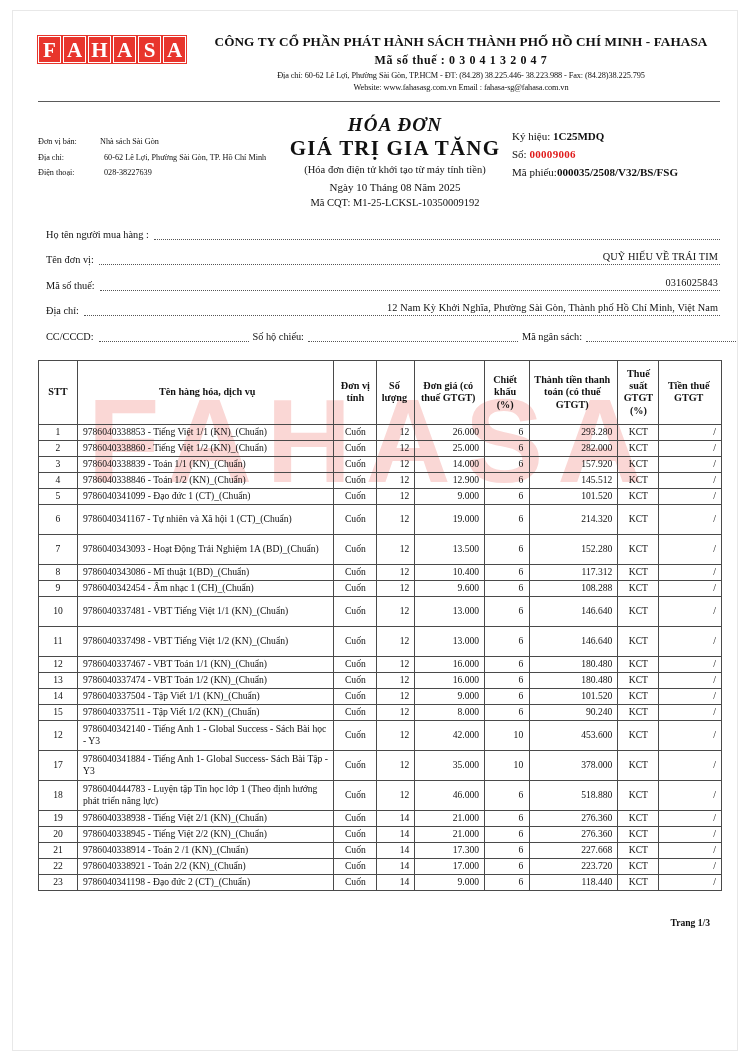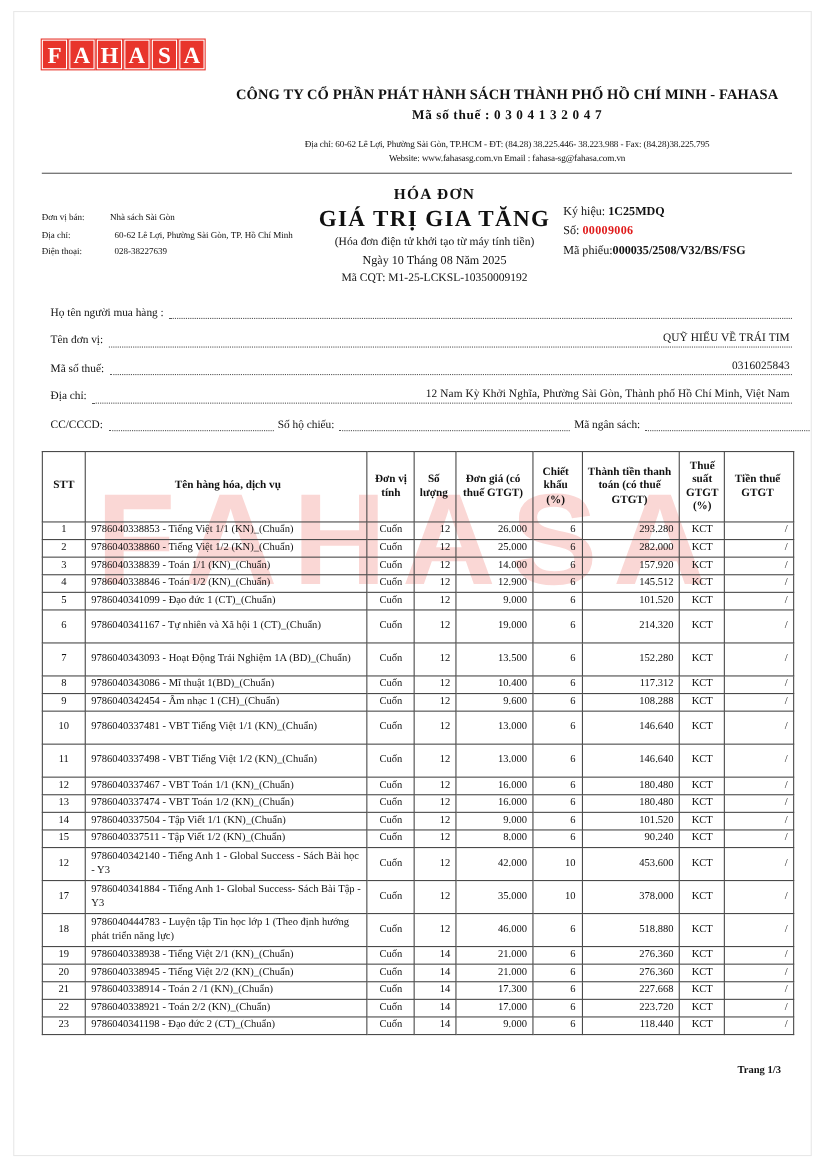--- a/index.html
+++ b/index.html
@@ -61,34 +61,33 @@
     flex: 1 1 auto;
     text-align: center;
     margin-top: 2px;
   }
   .co-name {
     font-size: 13.2px;
     font-weight: bold;
     letter-spacing: 0.1px;
     line-height: 1.25;
     white-space: nowrap;
-    margin-top: 44px;
   }
   .co-tax {
     font-size: 12px;
     font-weight: bold;
     margin-top: 2px;
     letter-spacing: 0.6px;
   }
   .co-addr, .co-web {
     font-size: 8.3px;
     line-height: 1.5;
     letter-spacing: -0.1px;
   }
-  .co-addr { margin-top: 14px; }
+  .co-addr { margin-top: 2px; }
 
   .rule {
     border-top: 1.6px solid #5a5a5a;
     margin: 7px 30px 0 38px;
   }
 
   
   .title-area {
     display: flex;
     align-items: flex-start;
@@ -105,24 +104,25 @@
   .seller .lbl { flex: 0 0 62px; font-weight: normal; }
   .seller .val { flex: 1 1 auto; }
   .seller .indent { padding-left: 4px; }
 
   .title-center {
     flex: 1 1 auto;
     text-align: center;
     padding-top: 2px;
   }
   .t1 {
-    font-size: 14px;
+    font-size: 19px;
     font-weight: bold;
     letter-spacing: 1.2px;
     line-height: 1.15;
+    font-style: italic;
   }
   .t2 {
     font-size: 21px;
     font-weight: bold;
     letter-spacing: 1.2px;
     line-height: 1.2;
   }
   .t3 {
     font-size: 10.5px;
     line-height: 1.55;

